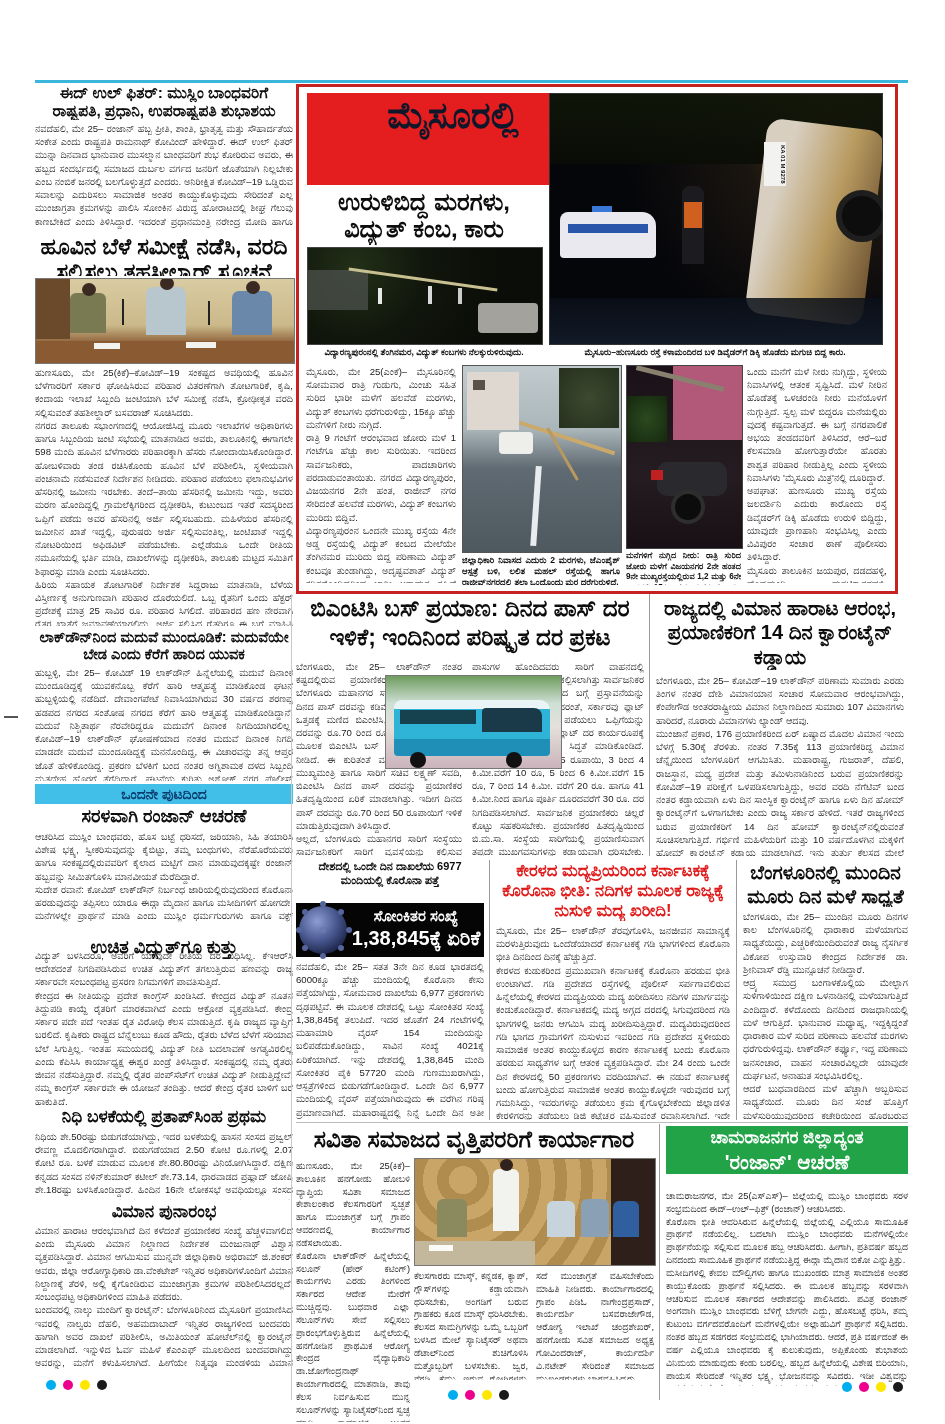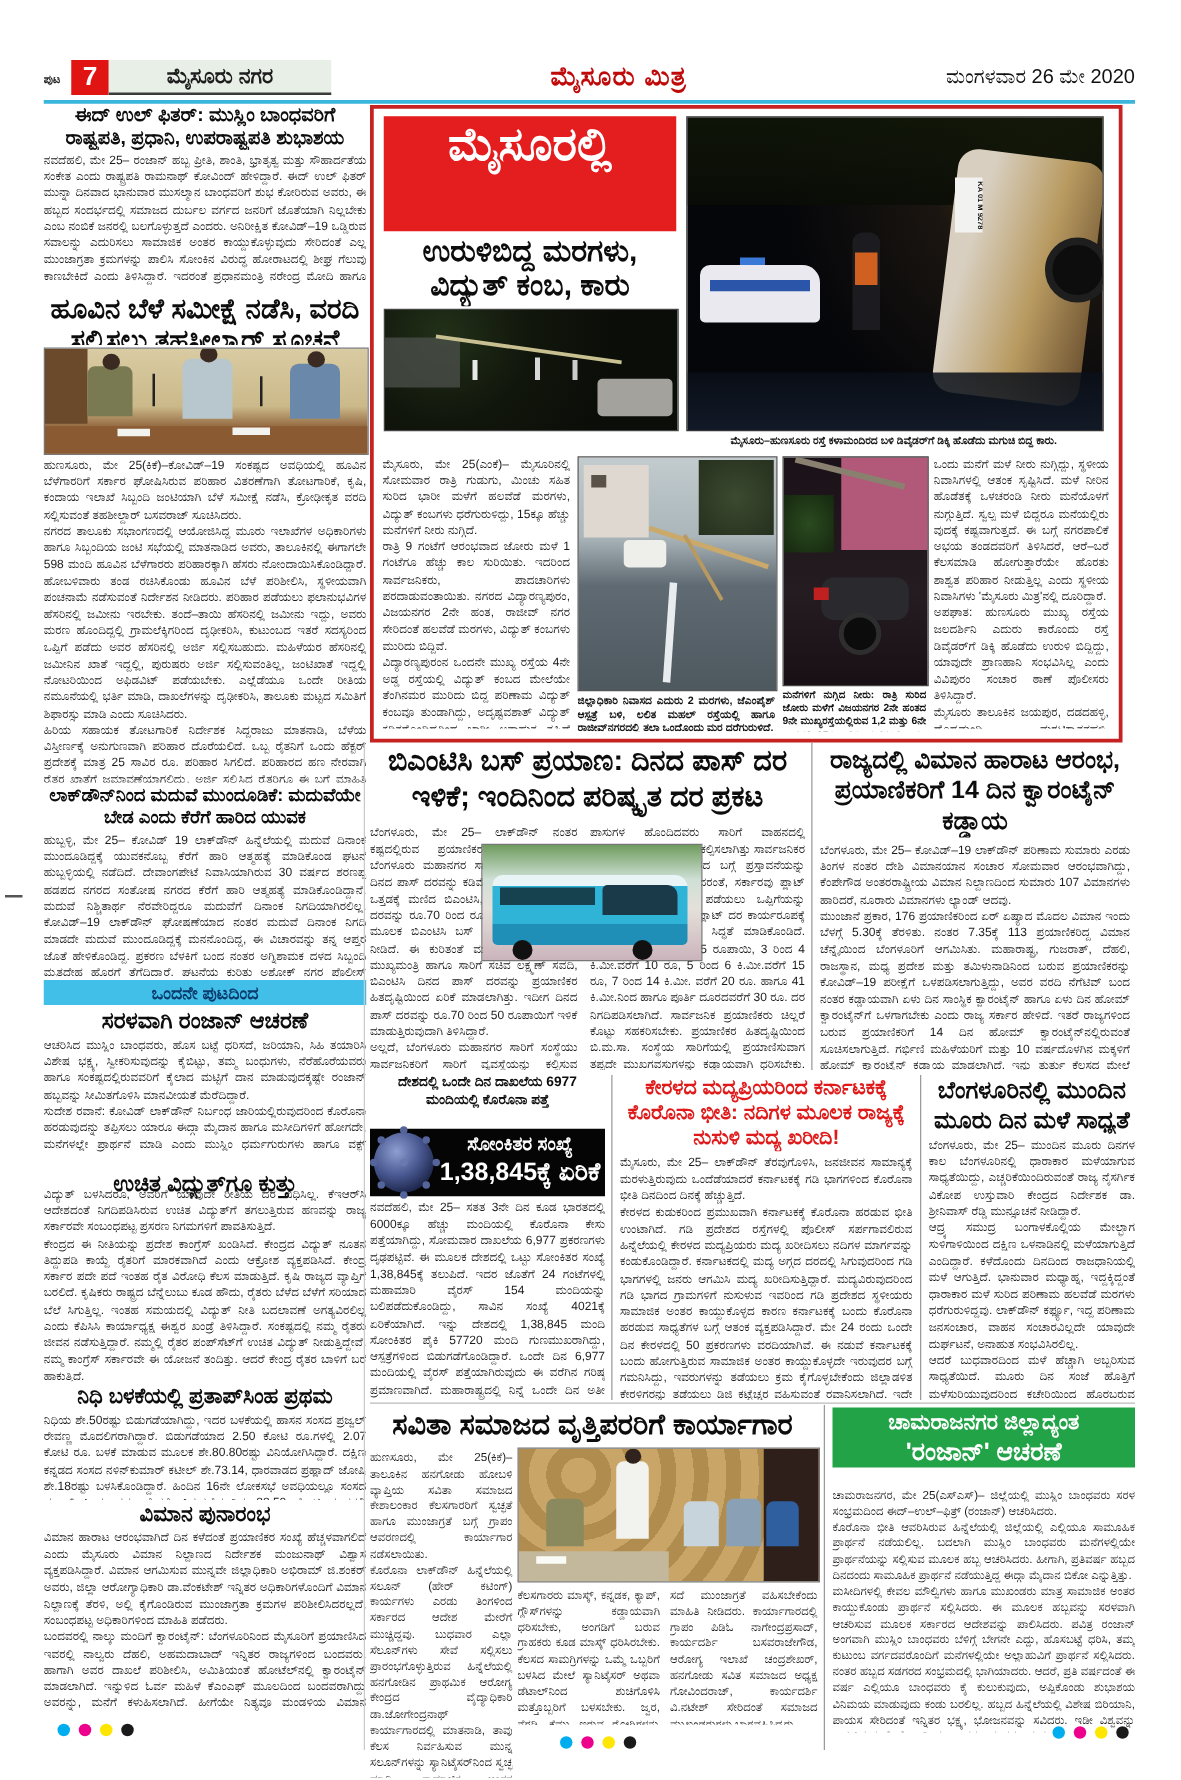--- a/index.html
+++ b/index.html
@@ -14,27 +14,20 @@
   .hline{position:absolute;height:1px;background:#bbbbbb;}
   .dots span{display:inline-block;width:10px;height:10px;border-radius:50%;margin-right:7px;}
   .d-c{background:#00aeef;} .d-m{background:#ec008c;} .d-y{background:#ffe600;} .d-k{background:#1a1a1a;}
   .shape{position:absolute;}
 </style>
 </head>
 <body>
 
 <div id="page">
 
-  <div class="abs" style="left:35px;top:48px;width:873px;height:30px;">
-    <span class="abs" style="left:0;top:10px;font-size:9px;color:#222;font-weight:bold;">ಪುಟ</span>
-    <span class="abs" style="left:22px;top:0;width:30px;height:28px;background:#e11414;color:#fff;font-size:21px;font-weight:bold;text-align:center;line-height:28px;">7</span>
-    <span class="abs" style="left:52px;top:0;width:178px;height:26px;background:#e8efe7;border-bottom:2px solid #3a3a3a;color:#1d1d1d;font-size:17px;font-weight:bold;text-align:center;line-height:26px;">ಮೈಸೂರು ನಗರ</span>
-    <span class="abs" style="left:370px;top:2px;width:180px;text-align:center;color:#c00a0a;font-size:21px;font-weight:bold;letter-spacing:1px;">ಮೈಸೂರು ಮಿತ್ರ</span>
-    <span class="abs" style="right:0;top:4px;font-size:16px;color:#111;">ಮಂಗಳವಾರ 26 ಮೇ 2020</span>
-  </div>
   <div class="abs" style="left:35px;top:80px;width:873px;height:3px;background:#3ab5dc;"></div>
   <div class="abs" style="left:4px;top:716px;width:14px;height:2px;background:#555;"></div>
 
   <div class="abs hd" style="left:35px;top:84px;width:258px;height:36px;font-size:15.5px;line-height:1.15;">ಈದ್ ಉಲ್ ಫಿತರ್: ಮುಸ್ಲಿಂ ಬಾಂಧವರಿಗೆ ರಾಷ್ಟ್ರಪತಿ, ಪ್ರಧಾನಿ, ಉಪರಾಷ್ಟ್ರಪತಿ ಶುಭಾಶಯ</div>
   <div class="abs bt" style="left:35px;top:122px;width:258px;height:108px;">ನವದೆಹಲಿ, ಮೇ 25– ರಂಜಾನ್ ಹಬ್ಬ ಪ್ರೀತಿ, ಶಾಂತಿ, ಭ್ರಾತೃತ್ವ ಮತ್ತು ಸೌಹಾರ್ದತೆಯ ಸಂಕೇತ ಎಂದು ರಾಷ್ಟ್ರಪತಿ ರಾಮನಾಥ್ ಕೋವಿಂದ್ ಹೇಳಿದ್ದಾರೆ. ಈದ್ ಉಲ್ ಫಿತರ್ ಮುನ್ನಾ ದಿನವಾದ ಭಾನುವಾರ ಮುಸಲ್ಮಾನ ಬಾಂಧವರಿಗೆ ಶುಭ ಕೋರಿರುವ ಅವರು, ಈ ಹಬ್ಬದ ಸಂದರ್ಭದಲ್ಲಿ ಸಮಾಜದ ದುರ್ಬಲ ವರ್ಗದ ಜನರಿಗೆ ಜೊತೆಯಾಗಿ ನಿಲ್ಲಬೇಕು ಎಂಬ ನಂಬಿಕೆ ಜನರಲ್ಲಿ ಬಲಗೊಳ್ಳುತ್ತದೆ ಎಂದರು. ಅನಿರೀಕ್ಷಿತ ಕೋವಿಡ್–19 ಒಡ್ಡಿರುವ ಸವಾಲನ್ನು ಎದುರಿಸಲು ಸಾಮಾಜಿಕ ಅಂತರ ಕಾಯ್ದುಕೊಳ್ಳುವುದು ಸೇರಿದಂತೆ ಎಲ್ಲ ಮುಂಜಾಗ್ರತಾ ಕ್ರಮಗಳನ್ನು ಪಾಲಿಸಿ ಸೋಂಕಿನ ವಿರುದ್ಧ ಹೋರಾಟದಲ್ಲಿ ಶೀಘ್ರ ಗೆಲುವು ಕಾಣಬೇಕಿದೆ ಎಂದು ತಿಳಿಸಿದ್ದಾರೆ. ಇದರಂತೆ ಪ್ರಧಾನಮಂತ್ರಿ ನರೇಂದ್ರ ಮೋದಿ ಹಾಗೂ ಉಪ ರಾಷ್ಟ್ರಪತಿ ವೆಂಕಯ್ಯ ನಾಯ್ಡು ಅವರೂ ಕೂಡ ಶುಭಾಶಯಗಳನ್ನು ಹೇಳಿದ್ದಾರೆ.</div>
 
   <div class="abs hd" style="left:35px;top:234px;width:258px;height:42px;font-size:22px;line-height:1.15;">ಹೂವಿನ ಬೆಳೆ ಸಮೀಕ್ಷೆ ನಡೆಸಿ, ವರದಿ ಸಲ್ಲಿಸಲು ತಹಸೀಲ್ದಾರ್ ಸೂಚನೆ</div>
   <div class="ph" style="left:35px;top:278px;width:258px;height:84px;background:linear-gradient(#d9cba2 0%,#cbb98a 55%,#8a5a33 78%,#9a6636 100%);border:1px solid #777;">
     <div class="shape" style="left:0;top:0;width:34px;height:60px;background:#6a4a2a;"></div>
     <div class="shape" style="left:34px;top:14px;width:36px;height:40px;background:#7a7a52;border-radius:6px 6px 0 0;"></div>
@@ -72,36 +65,37 @@
 
   <div class="abs hd" style="left:35px;top:1202px;width:258px;height:20px;font-size:17px;">ವಿಮಾನ ಪುನಾರಂಭ</div>
   <div class="abs bt" style="left:35px;top:1224px;width:258px;height:148px;">ವಿಮಾನ ಹಾರಾಟ ಆರಂಭವಾಗಿದೆ ದಿನ ಕಳೆದಂತೆ ಪ್ರಯಾಣಿಕರ ಸಂಖ್ಯೆ ಹೆಚ್ಚಳವಾಗಲಿದೆ ಎಂದು ಮೈಸೂರು ವಿಮಾನ ನಿಲ್ದಾಣದ ನಿರ್ದೇಶಕ ಮಂಜುನಾಥ್ ವಿಶ್ವಾಸ ವ್ಯಕ್ತಪಡಿಸಿದ್ದಾರೆ. ವಿಮಾನ ಆಗಮಿಸುವ ಮುನ್ನವೇ ಜಿಲ್ಲಾಧಿಕಾರಿ ಅಭಿರಾಮ್ ಜಿ.ಶಂಕರ್ ಅವರು, ಜಿಲ್ಲಾ ಆರೋಗ್ಯಾಧಿಕಾರಿ ಡಾ.ವೆಂಕಟೇಶ್ ಇನ್ನಿತರ ಅಧಿಕಾರಿಗಳೊಂದಿಗೆ ವಿಮಾನ ನಿಲ್ದಾಣಕ್ಕೆ ತೆರಳಿ, ಅಲ್ಲಿ ಕೈಗೊಂಡಿರುವ ಮುಂಜಾಗ್ರತಾ ಕ್ರಮಗಳ ಪರಿಶೀಲಿಸಿದರಲ್ಲದೆ, ಸಂಬಂಧಪಟ್ಟ ಅಧಿಕಾರಿಗಳಿಂದ ಮಾಹಿತಿ ಪಡೆದರು.
 ಬಂದವರಲ್ಲಿ ನಾಲ್ಕು ಮಂದಿಗೆ ಕ್ವಾರಂಟೈನ್: ಬೆಂಗಳೂರಿನಿಂದ ಮೈಸೂರಿಗೆ ಪ್ರಯಾಣಿಸಿದ ಇವರಲ್ಲಿ ನಾಲ್ವರು ದೆಹಲಿ, ಅಹಮದಾಬಾದ್ ಇನ್ನಿತರ ರಾಜ್ಯಗಳಿಂದ ಬಂದವರು. ಹಾಗಾಗಿ ಅವರ ದಾಖಲೆ ಪರಿಶೀಲಿಸಿ, ಅಮಿತಿಯಂತೆ ಹೋಟೆಲ್‌ನಲ್ಲಿ ಕ್ವಾರಂಟೈನ್ ಮಾಡಲಾಗಿದೆ. ಇನ್ನುಳಿದ ಓರ್ವ ಮಹಿಳೆ ಕೆಎಂಎಫ್ ಮೂಲದಿಂದ ಬಂದವರಾಗಿದ್ದು ಅವರನ್ನು, ಮನೆಗೆ ಕಳುಹಿಸಲಾಗಿದೆ. ಹೀಗೆಯೇ ನಿತ್ಯವೂ ಮಂಡಳಿಯ ವಿಮಾನ ನಿಲ್ದಾಣದಲ್ಲಿ ಪರಿಶೀಲನೆ ನಡೆಸಿ, ಹೊರ ರಾಜ್ಯದಿಂದ ಬಂದವರನ್ನು ಕ್ವಾರಂಟೈನ್ ಮಾಡಲಾಗುತ್ತದೆ ಎಂದು ಜಿಲ್ಲಾ ಆರೋಗ್ಯಾಧಿಕಾರಿ ಡಾ.ವೆಂಕಟೇಶ್ ತಿಳಿಸಿದ್ದಾರೆ.</div>
 
   <div class="abs dots" style="left:46px;top:1376px;">
     <span class="d-c"></span><span class="d-m"></span><span class="d-y"></span><span class="d-k"></span>
   </div>
 
   <div class="abs" style="left:296px;top:84px;width:596px;height:504px;border:3px solid #c62222;background:#fff;">
-    <div class="abs" style="left:8px;top:6px;width:234px;height:92px;background:#e41d1f;color:#ffffff;text-align:center;">
+    <div class="abs" style="left:8px;top:6px;width:234px;height:92px;background:#e41d1f;color:#0f172a;text-align:center;padding-left:29px;">
       <div style="font-size:37px;font-weight:bold;line-height:46px;">ಮೈಸೂರಲ್ಲಿ</div>
     </div>
     <div class="abs hd" style="left:8px;top:102px;width:234px;height:56px;font-size:24px;line-height:1.12;">
       <div>ಉರುಳಿಬಿದ್ದ ಮರಗಳು,</div>
       <div>ವಿದ್ಯುತ್ ಕಂಬ, ಕಾರು</div>
     </div>
 
     <div class="ph" style="left:8px;top:160px;width:234px;height:96px;background:radial-gradient(circle at 20% 20%, #223018 0%, #11160c 35%, #0b0d08 70%);border:1px solid #444;">
       <div class="shape" style="left:0;top:22px;width:60px;height:40px;background:#4a4f48;opacity:.8;"></div>
       <div class="shape" style="left:70px;top:40px;width:4px;height:16px;background:#e8e8e8;"></div>
       <div class="shape" style="left:120px;top:38px;width:4px;height:18px;background:#d8d8d8;"></div>
       <div class="shape" style="left:150px;top:40px;width:4px;height:16px;background:#cccccc;"></div>
       <div class="shape" style="left:40px;top:30px;width:150px;height:3px;background:#c8c090;transform:rotate(8deg);"></div>
       <div class="shape" style="left:170px;top:55px;width:60px;height:30px;background:#d8d4ce;opacity:.75;border-radius:4px;"></div>
     </div>
+    <div class="abs cap" style="left:8px;top:260px;width:234px;height:24px;text-align:center;">ವಿದ್ಯಾರಣ್ಯಪುರಂನಲ್ಲಿ ತೆಂಗಿನಮರ, ವಿದ್ಯುತ್ ಕಂಬಗಳು ನೆಲಕ್ಕುರುಳಿರುವುದು.</div>
 
     <div class="ph" style="left:250px;top:6px;width:332px;height:250px;background:radial-gradient(circle at 85% 20%, #4a3a18 0%, #1a1510 25%, #05060a 60%);border:1px solid #333;">
       <div class="shape" style="left:0;top:0;width:100%;height:70px;background:linear-gradient(#101608,#0a0d06);opacity:.9;"></div>
       <div class="shape" style="left:10px;top:118px;width:96px;height:46px;background:#e9e9ef;border-radius:8px 14px 4px 4px;"></div>
       <div class="shape" style="left:18px;top:130px;width:80px;height:9px;background:#2a55a8;"></div>
       <div class="shape" style="left:42px;top:112px;width:20px;height:6px;background:#3a78d8;"></div>
       <div class="shape" style="left:132px;top:92px;width:22px;height:78px;background:#1c1c20;border-radius:8px 8px 0 0;"></div>
       <div class="shape" style="left:134px;top:108px;width:18px;height:26px;background:#d06020;"></div>
       <div class="shape" style="left:206px;top:30px;width:118px;height:196px;background:linear-gradient(100deg,#d8cfc0 20%,#b89a60 60%,#6a5030 100%);transform:rotate(7deg);border-radius:16px;"></div>
       <div class="shape" style="left:286px;top:96px;width:40px;height:40px;background:#0d0d0d;border-radius:50%;border:6px solid #1e1e1e;"></div>

